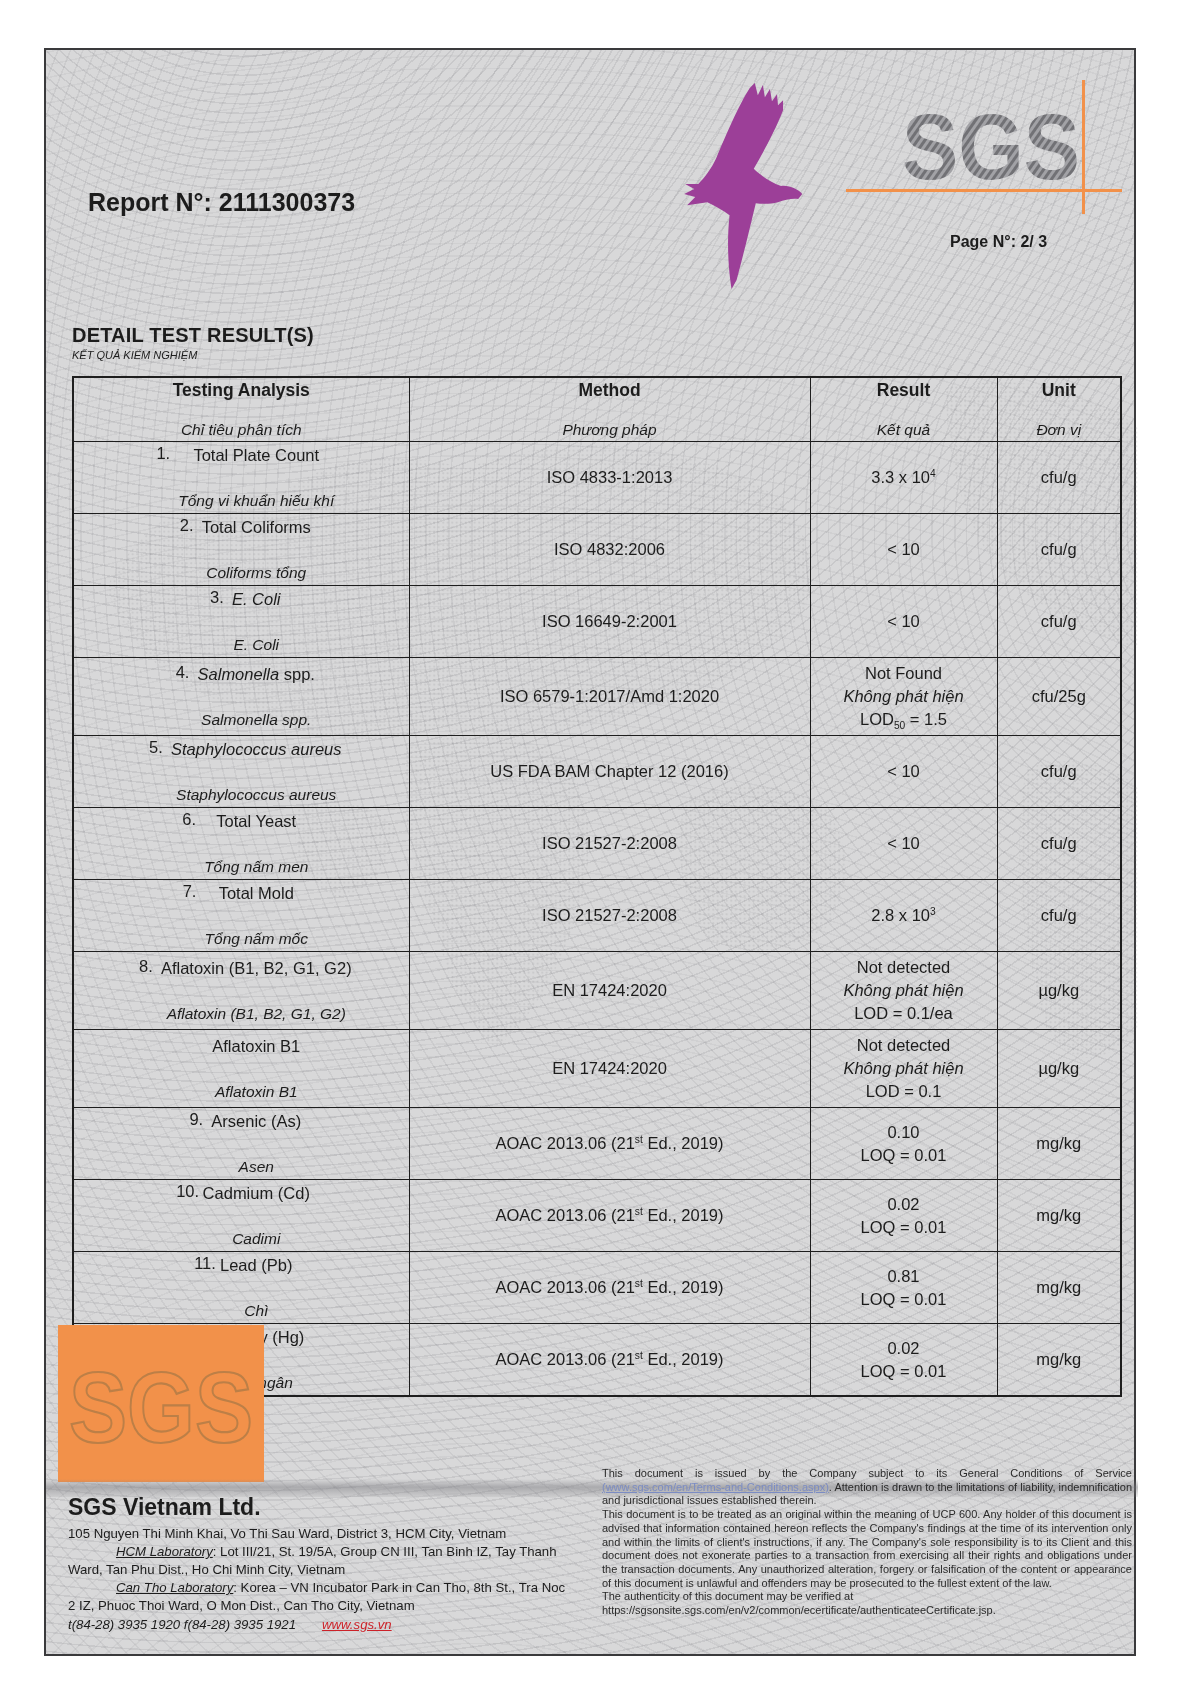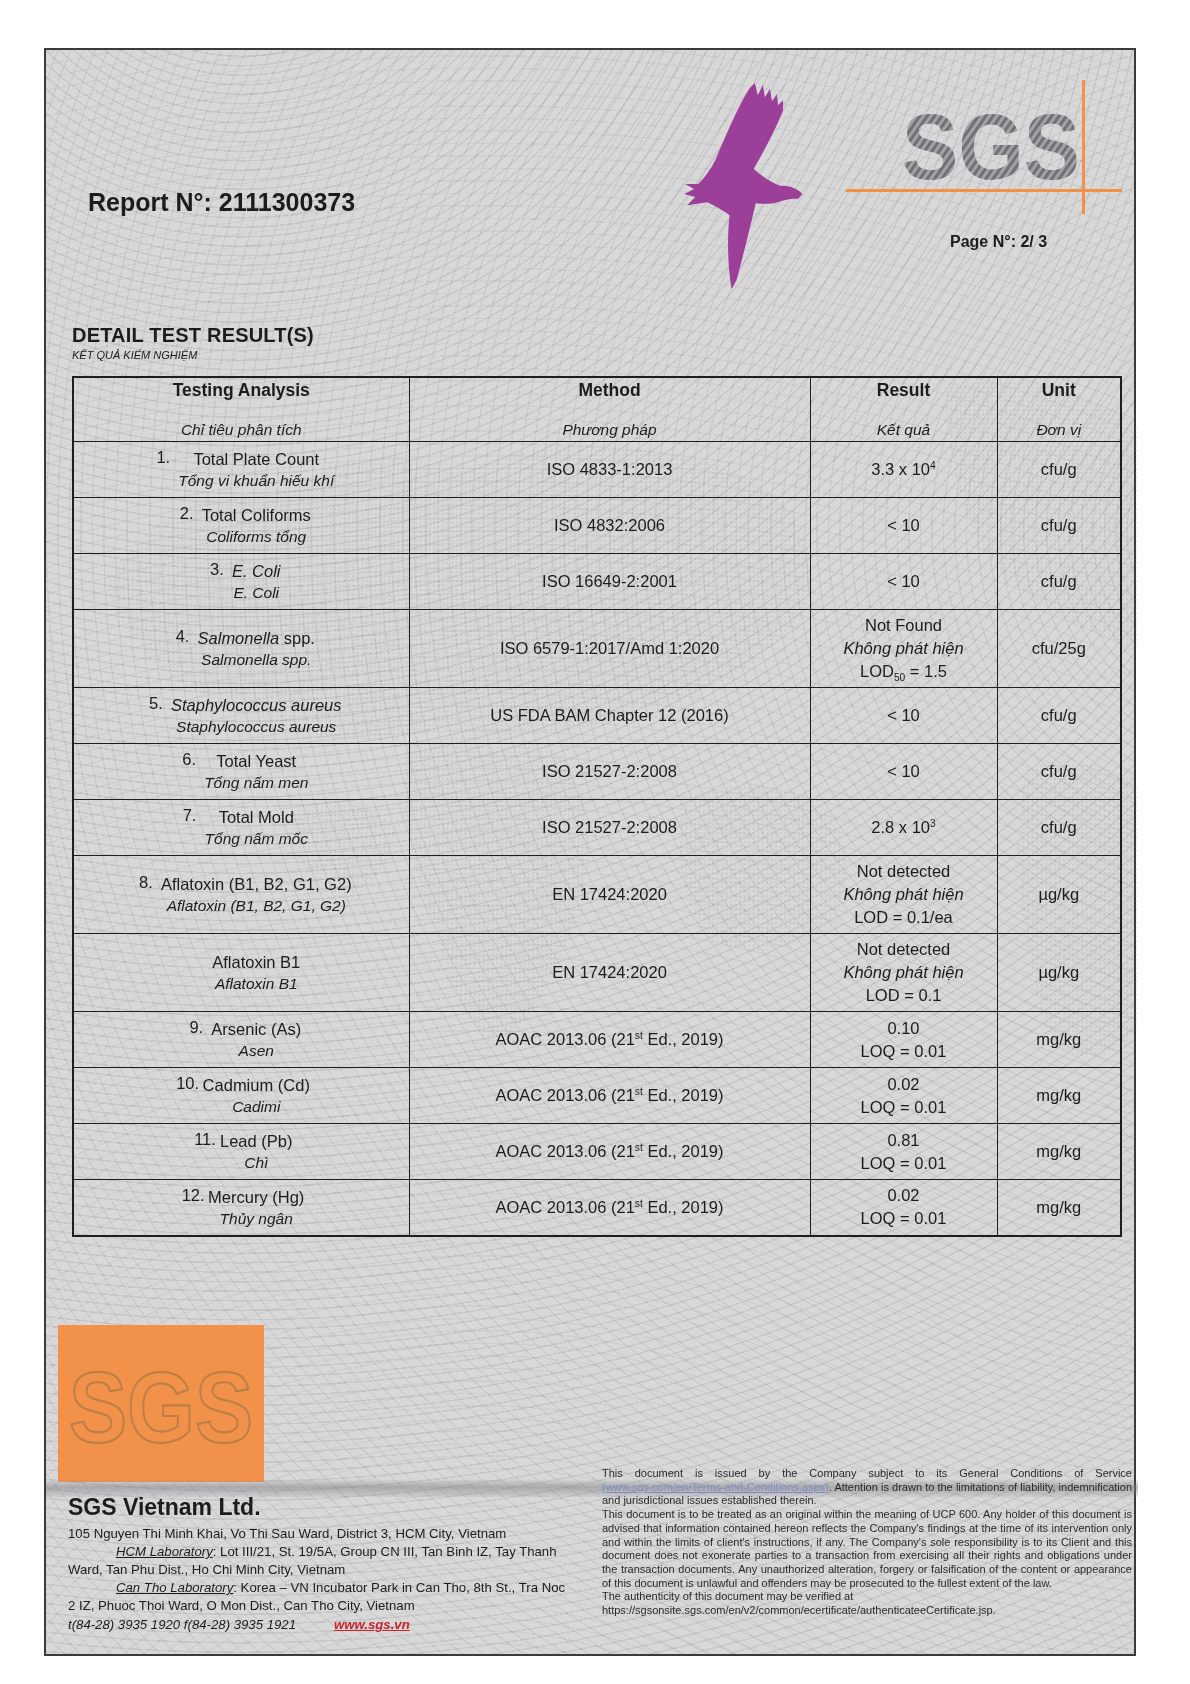--- a/index.html
+++ b/index.html
@@ -50,35 +50,35 @@
   }
   thead tr{height:57px;}
   tbody tr{height:56px;}
   tbody tr.tall{height:78px;}
   .th-en{display:block;font-weight:bold;font-size:17.5px;}
   .th-vi{display:block;font-weight:normal;font-style:italic;font-size:15.5px;margin-top:20px;}
   td.c-analysis{text-align:left;padding-left:22px;}
   .rownum{display:inline-block;width:30px;vertical-align:top;}
   .nm{display:inline-block;vertical-align:top;text-align:center;max-width:275px;}
   .nm-en{display:block;font-size:16.5px;line-height:22px;}
-  .nm-vi{display:block;font-size:15.5px;line-height:21px;}
+  .nm-vi{display:block;font-size:15.5px;line-height:21px;margin-top:24px;}
   .it{font-style:italic;}
   .rl{line-height:23px;}
   sup{font-size:62%;line-height:0;}
   sub{font-size:62%;line-height:0;}
   
   .orange-square{left:12px;top:1275px;width:206px;height:157px;background:var(--accent-orange);display:flex;align-items:center;justify-content:center;}
   .divider-band{left:0;top:1429px;width:1092px;height:18px;
     background:linear-gradient(180deg, rgba(125,125,130,0) 0%, rgba(125,125,130,.5) 45%, rgba(125,125,130,.12) 100%);}
   .footer-left{left:22px;top:1444px;width:508px;}
   .company{font-size:23px;font-weight:bold;margin-bottom:4px;}
   .addr{font-size:13.2px;line-height:18px;}
   .lab-label{font-weight:normal;font-style:italic;text-decoration:underline;margin-left:48px;}
   .phone-line{font-size:13.2px;line-height:18px;font-style:italic;margin-top:1px;}
-  .site-link{color:var(--link-red);font-weight:bold;text-decoration:underline;margin-left:38px;cursor:pointer;}
+  .site-link{color:var(--link-red);font-weight:normal;text-decoration:underline;margin-left:26px;cursor:pointer;}
   .legal{left:556px;top:1417px;width:530px;font-size:11px;line-height:13.7px;color:#2a2a2a;}
   .legal p.just{text-align:justify;}
   .legal-link{color:var(--link-blue);text-decoration:underline;cursor:pointer;}
 </style>
 </head>
 <body>
 
 <div class="page">
   <div class="inner">
 

